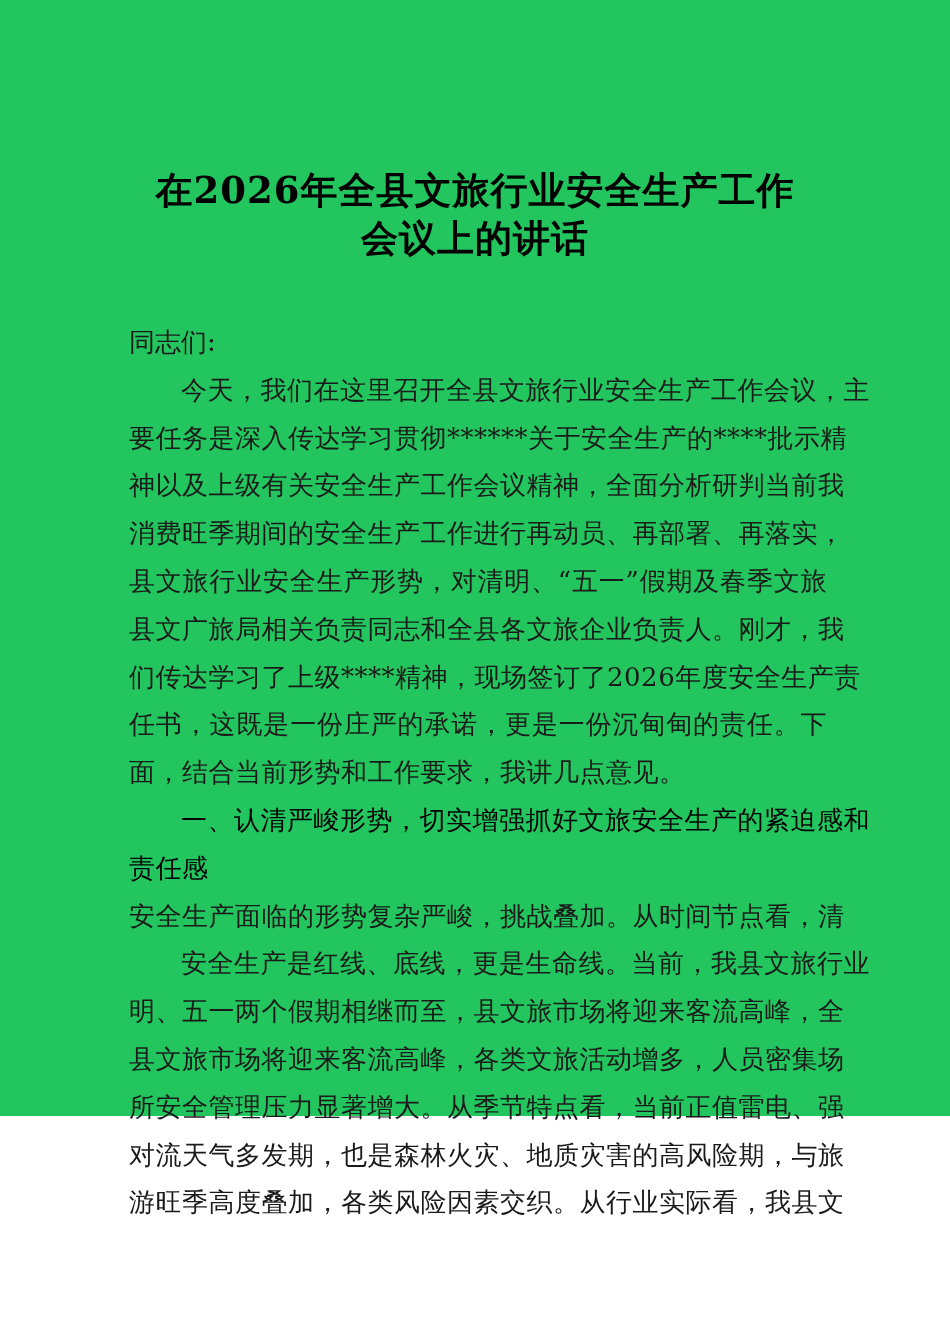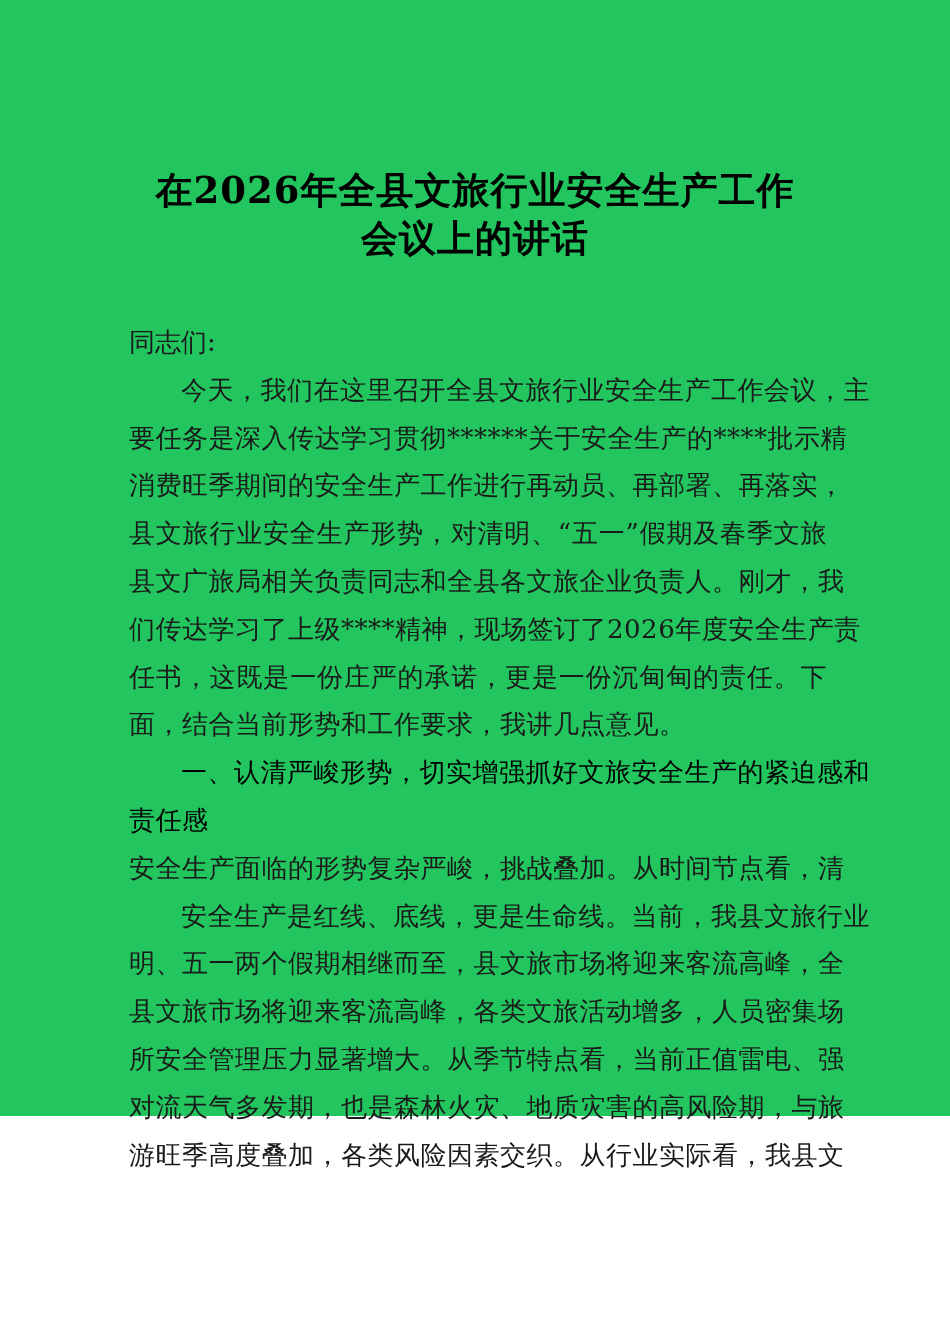--- a/index.html
+++ b/index.html
@@ -82,20 +82,21 @@
     <span class="tline">会议上的讲话</span>
   </div>
 
   <div class="body">
 
     <span class="salutation">同志们:</span>
 
     <div class="para">
       <span class="line indent">今天，我们在这里召开全县文旅行业安全生产工作会议，主</span>
       <span class="line">要任务是深入传达学习贯彻******关于安全生产的****批示精</span>
+      <span class="line">神以及上级有关安全生产工作会议精神，全面分析研判当前我</span>
       <span class="line">消费旺季期间的安全生产工作进行再动员、再部署、再落实，</span>
       <span class="line">县文旅行业安全生产形势，对清明、“五一”假期及春季文旅</span>
       <span class="line">县文广旅局相关负责同志和全县各文旅企业负责人。刚才，我</span>
       <span class="line">们传达学习了上级****精神，现场签订了2026年度安全生产责</span>
       <span class="line">任书，这既是一份庄严的承诺，更是一份沉甸甸的责任。下</span>
       <span class="line last">面，结合当前形势和工作要求，我讲几点意见。</span>
     </div>
 
     <div class="para heading">
       <span class="line indent">一、认清严峻形势，切实增强抓好文旅安全生产的紧迫感和</span>

